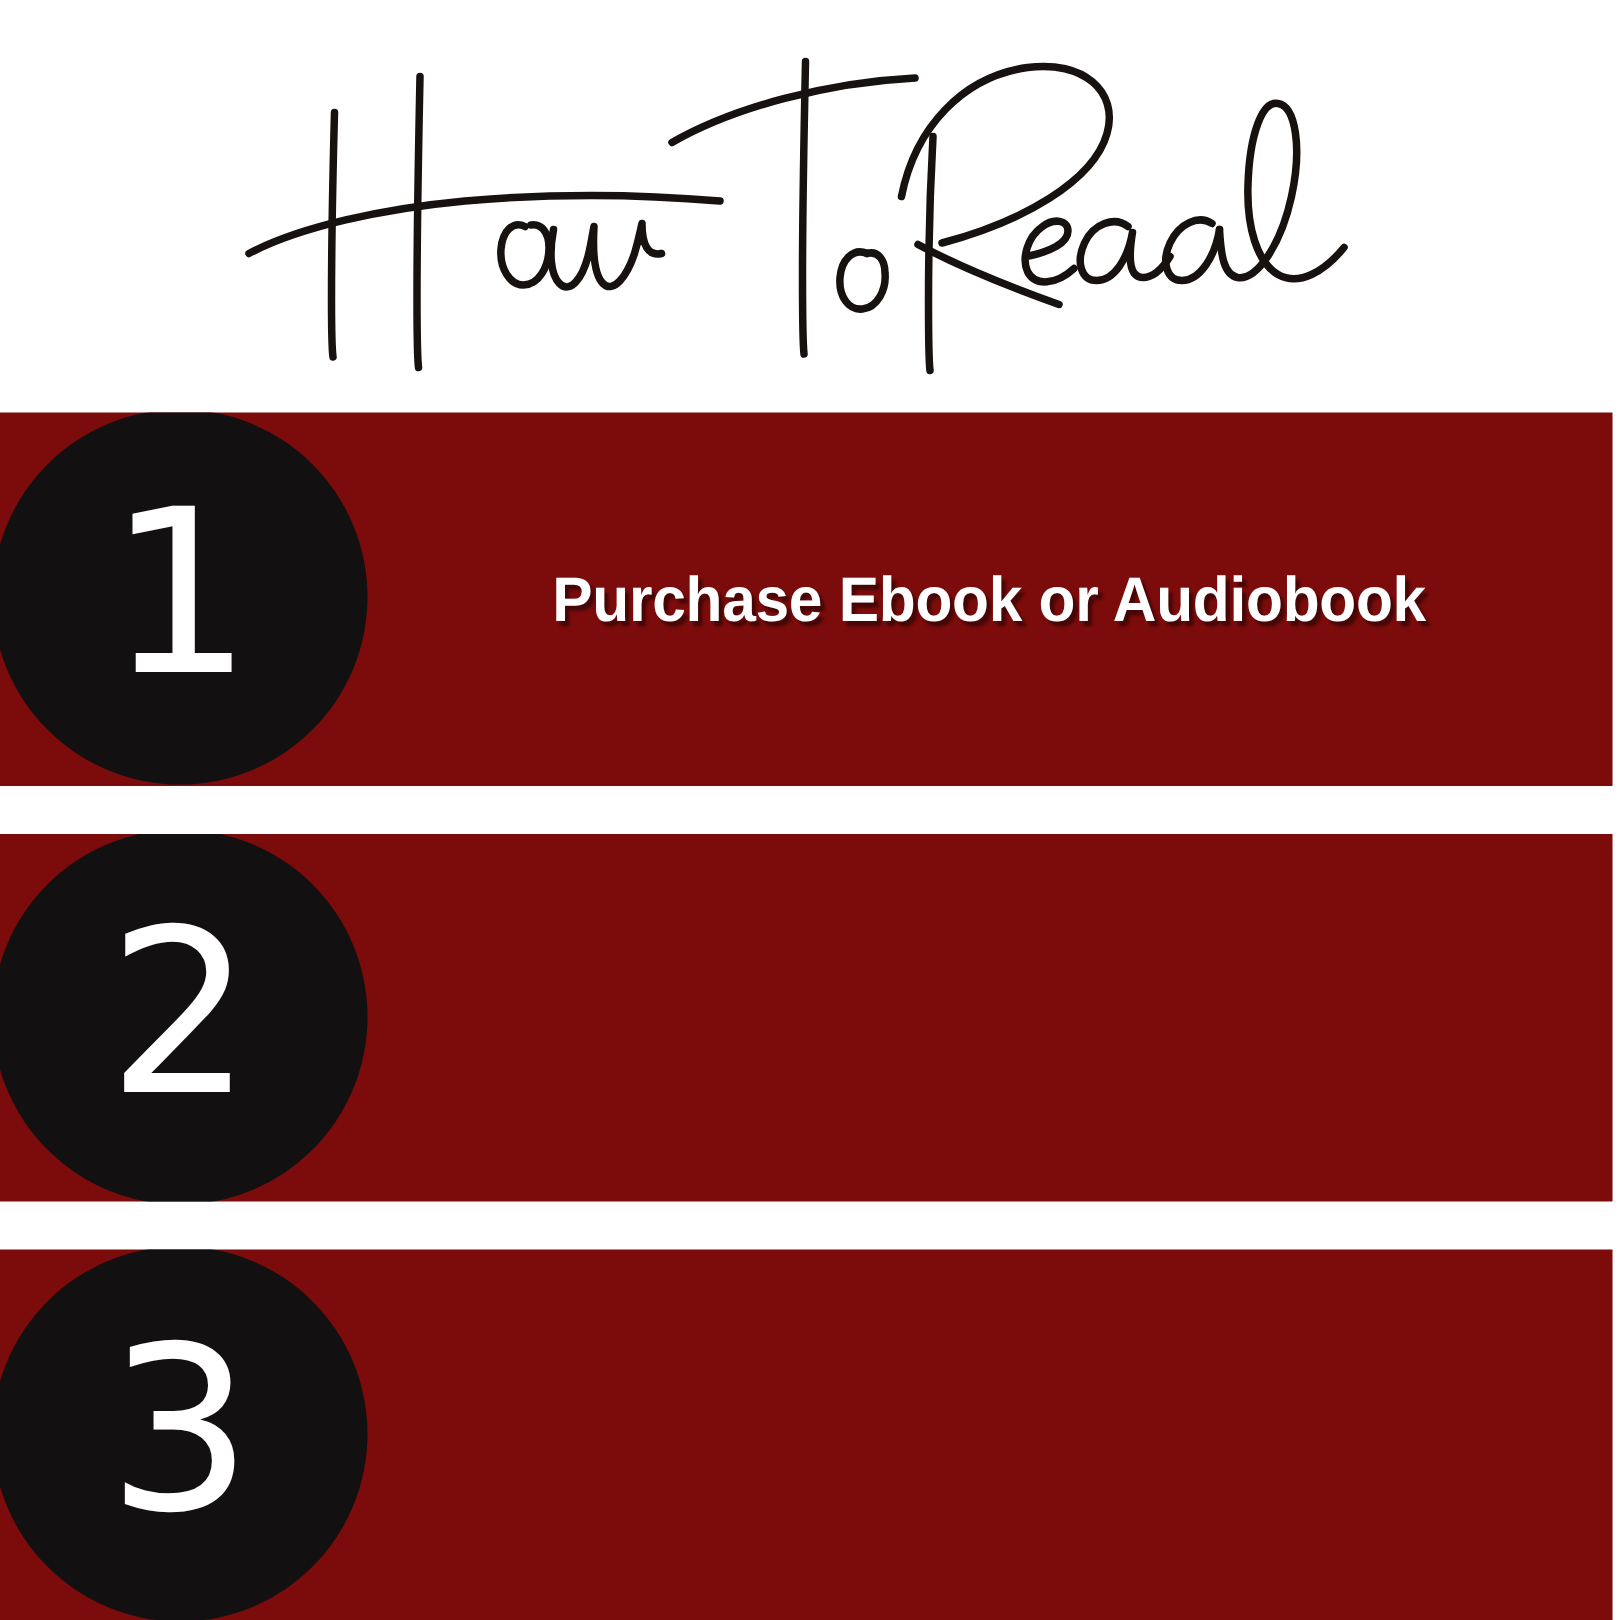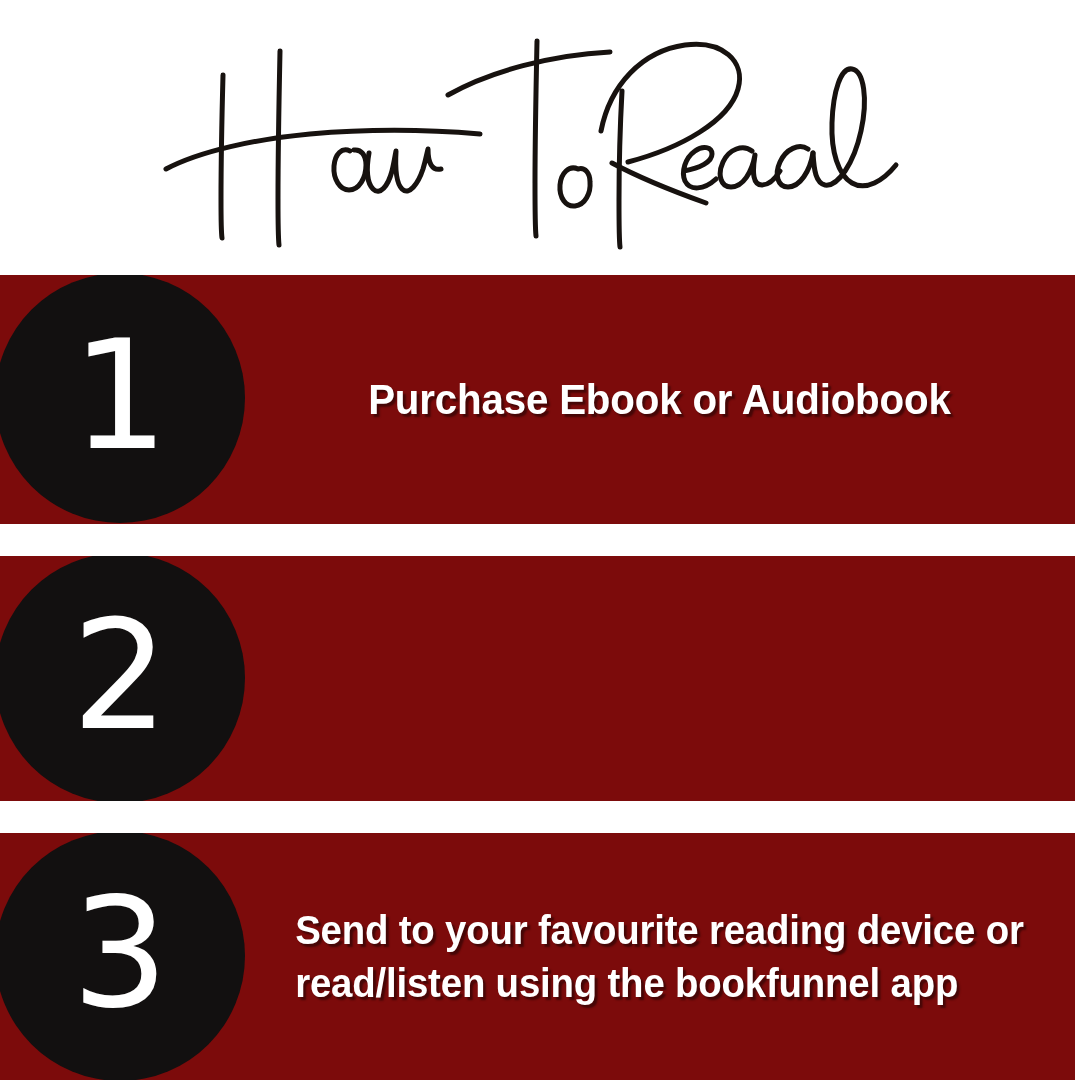--- a/index.html
+++ b/index.html
@@ -81,21 +81,21 @@
 
   .band-text {
     position: absolute;
     left: 252px;
     right: 8px;
     top: 0;
     bottom: 0;
     display: flex;
     align-items: center;
     justify-content: center;
-    text-align: left;
+    text-align: right;
     padding: 0 6px;
     box-sizing: border-box;
   }
   .band-text p {
     margin: 0;
     color: #ffffff;
     font-family: "Liberation Sans", sans-serif;
     font-weight: bold;
     font-size: 41px;
     line-height: 1.32;
@@ -155,18 +155,15 @@
   <div class="band band-2" style="background: rgb(124, 11, 11);">
     <div class="badge" style="background: rgb(18, 16, 16);">
       <span class="badge-num" style="color: rgb(255, 255, 255);">2</span>
     </div>
   </div>
 
   <div class="band band-3" style="background: rgb(124, 11, 11);">
     <div class="badge" style="background: rgb(18, 16, 16);">
       <span class="badge-num" style="color: rgb(255, 255, 255);">3</span>
     </div>
-    <div class="band-text">
-      <p style="color: rgb(255, 255, 255);"><span>Send to your favourite reading device or</span><br><span>read/listen using the bookfunnel app</span></p>
-    </div>
   </div>
 
 </div>
 
 </body></html>

